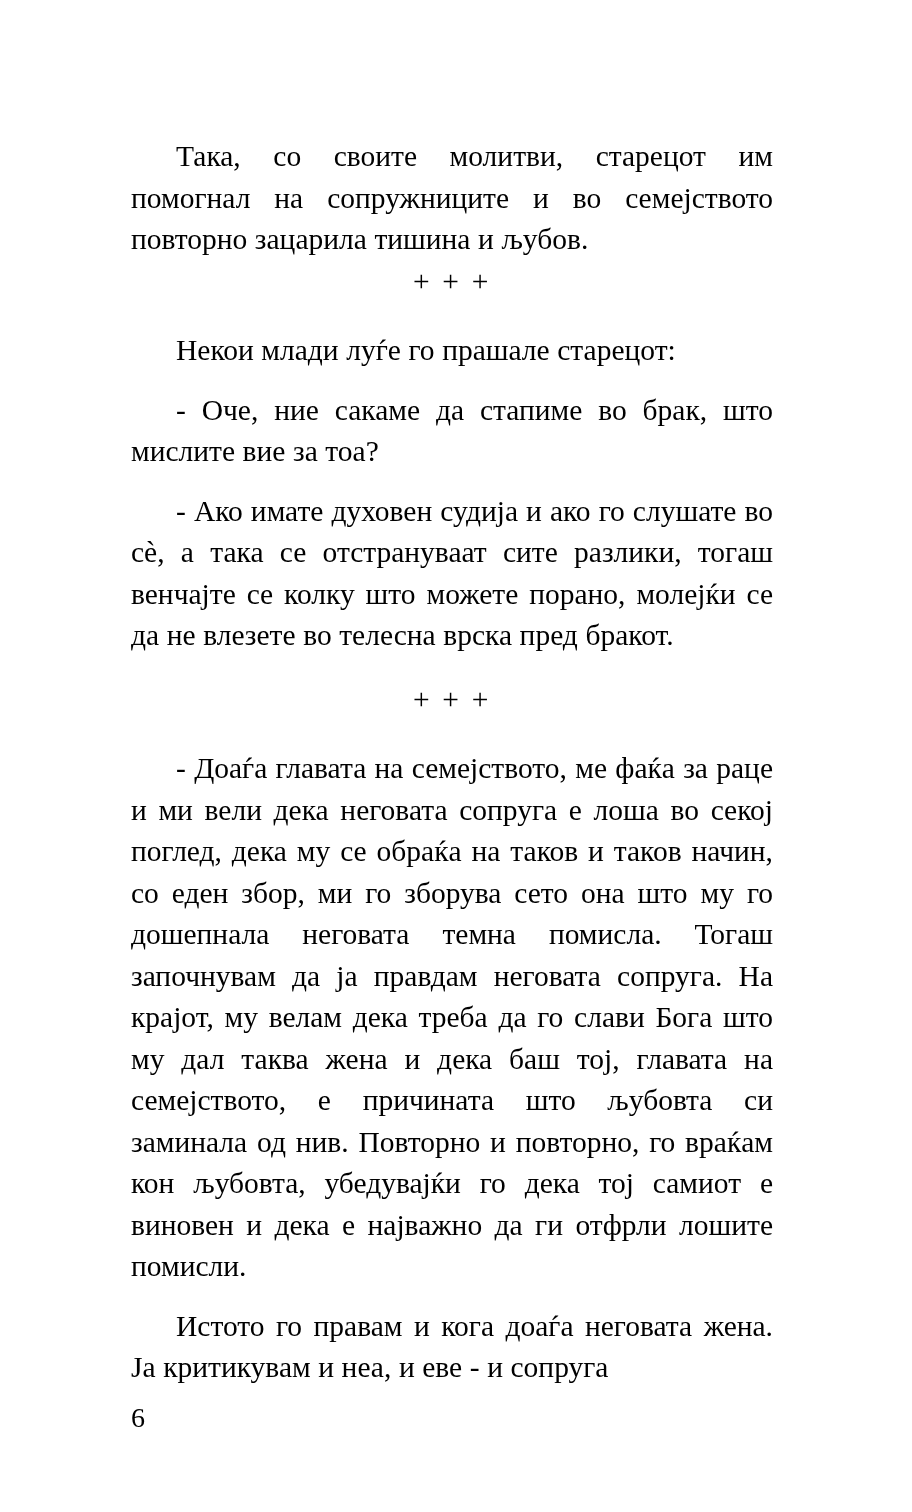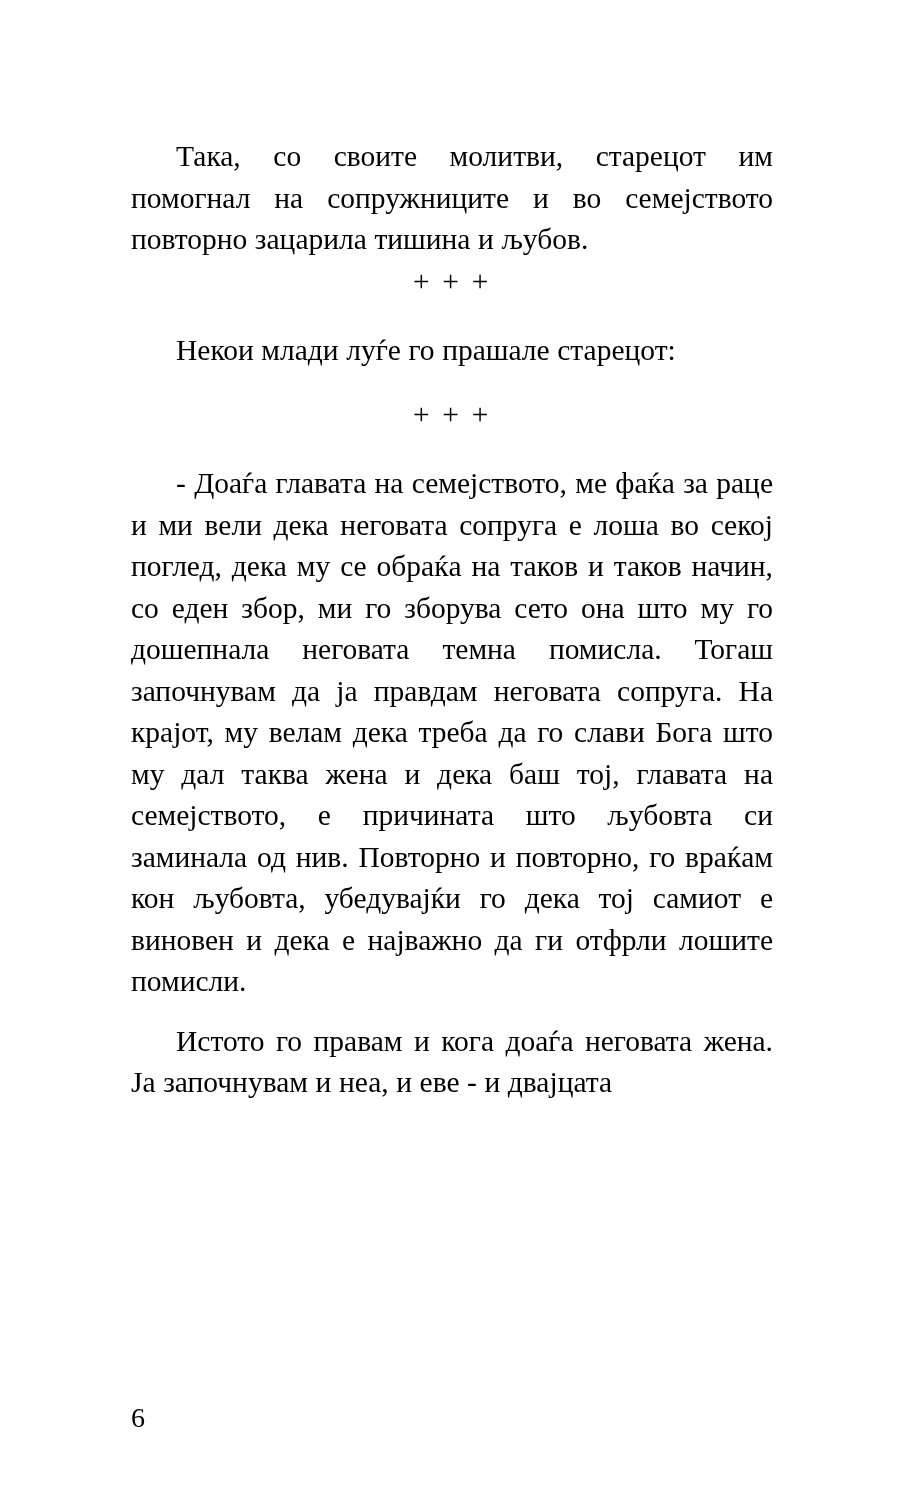--- a/index.html
+++ b/index.html
@@ -93,25 +93,27 @@
 <div class="page">
 
   <div class="text-block">
 
     <p class="para">Така, со своите молитви, старецот им помогнал на сопружниците и во семејството повторно зацарила тишина и љубов.</p>
 
     <p class="separator">+ + +</p>
 
     <p class="para">Некои млади луѓе го прашале старецот:</p>
 
+    <p class="para">- Оче, ние сакаме да стапиме во брак, што мислите вие за тоа?</p>
 
+    <p class="para">- Ако имате духовен судија и ако го слушате во сѐ, а така се отстрануваат сите разлики, тогаш венчајте се колку што можете порано, молејќи се да не влезете во телесна врска пред бракот.</p>
 
     <p class="separator top-gap">+ + +</p>
 
     <p class="para">- Доаѓа главата на семејството, ме фаќа за раце и ми вели дека неговата сопруга е лоша во секој поглед, дека му се обраќа на таков и таков начин, со еден збор, ми го зборува сето она што му го дошепнала неговата темна помисла. Тогаш започнувам да ја правдам неговата сопруга. На крајот, му велам дека треба да го слави Бога што му дал таква жена и дека баш тој, главата на семејството, е причината што љубовта си заминала од нив. Повторно и повторно, го враќам кон љубовта, убедувајќи го дека тој самиот е виновен и дека е најважно да ги отфрли лошите помисли.</p>
 
-    <p class="para">Истото го правам и кога доаѓа неговата жена. Ја започнувам и неа, и еве - и двајцата</p>
+    <p class="para">Истото го правам и кога доаѓа неговата жена. Ја критикувам и неа, и еве - и сопруга</p>
 
   </div>
 
   <div class="page-number">6</div>
 
 </div>
 
 </body></html>

